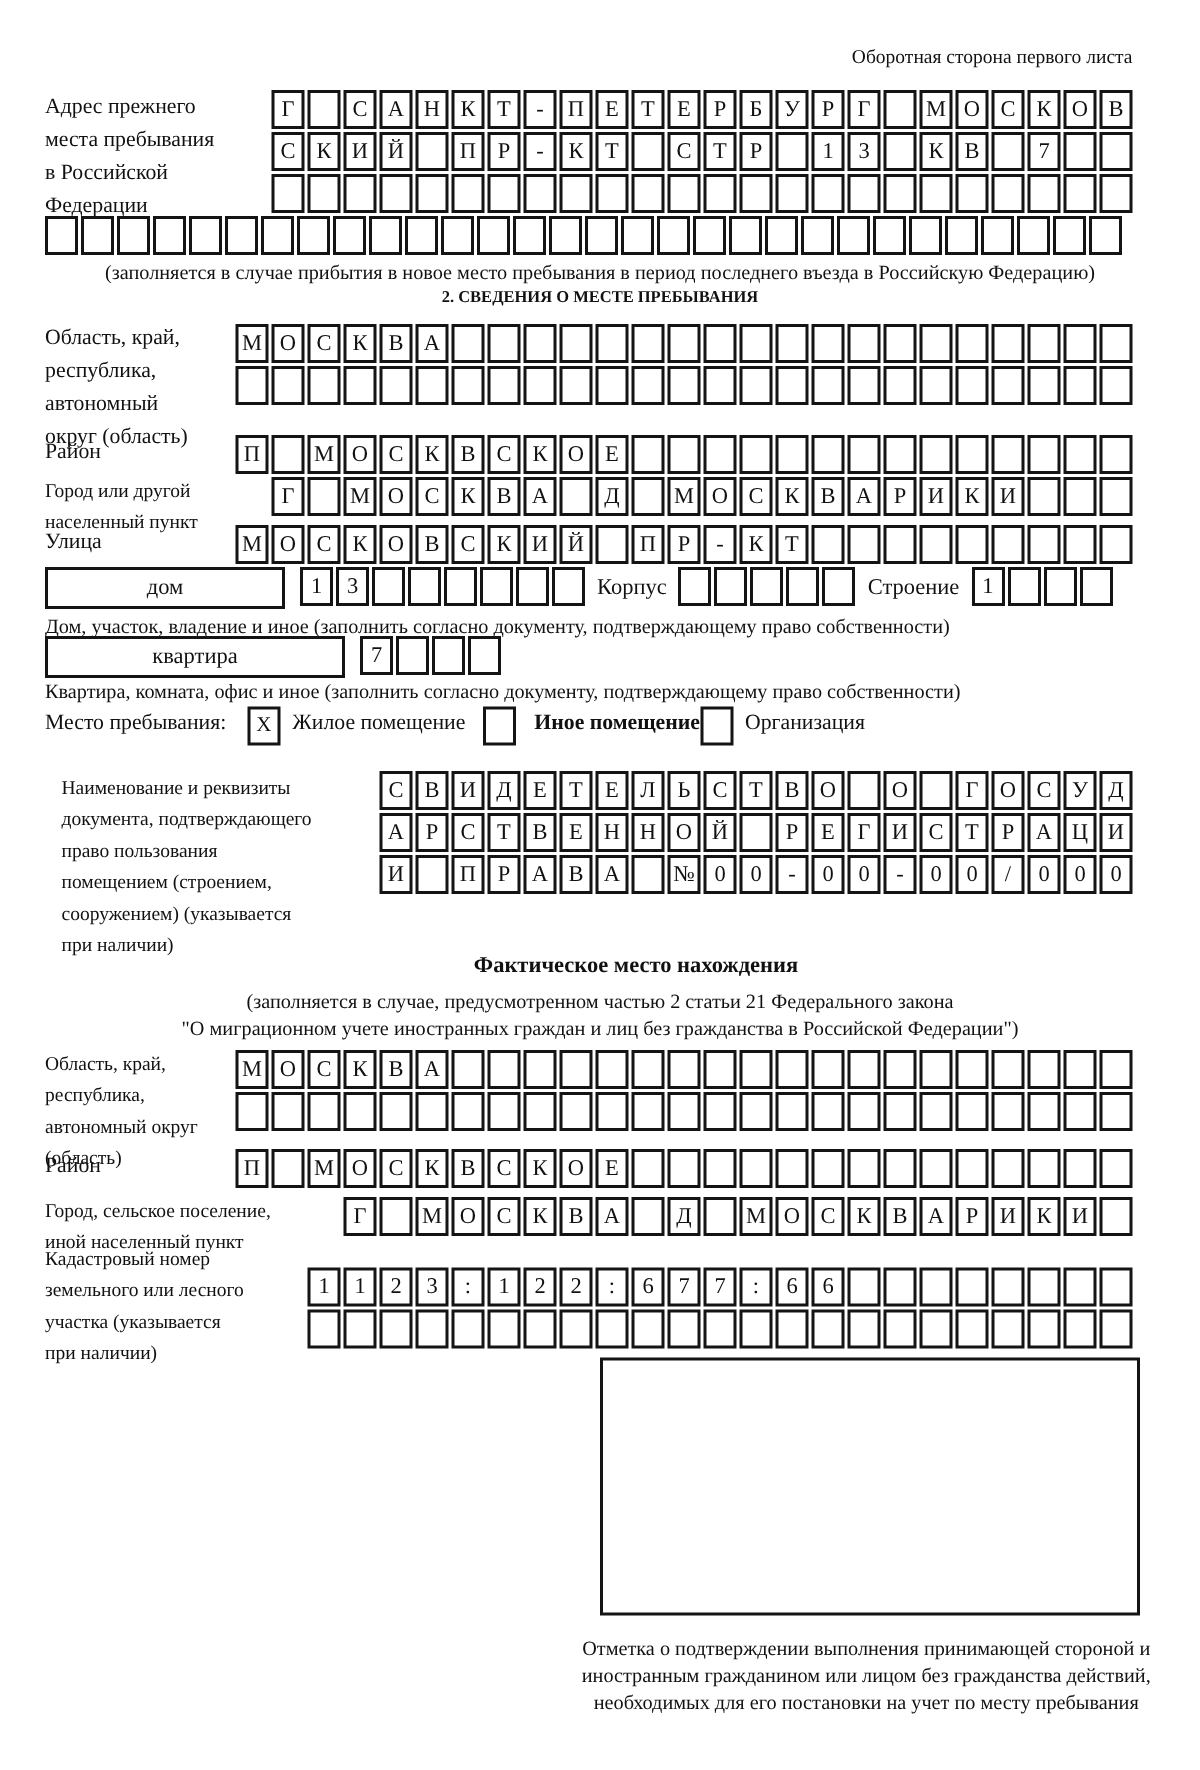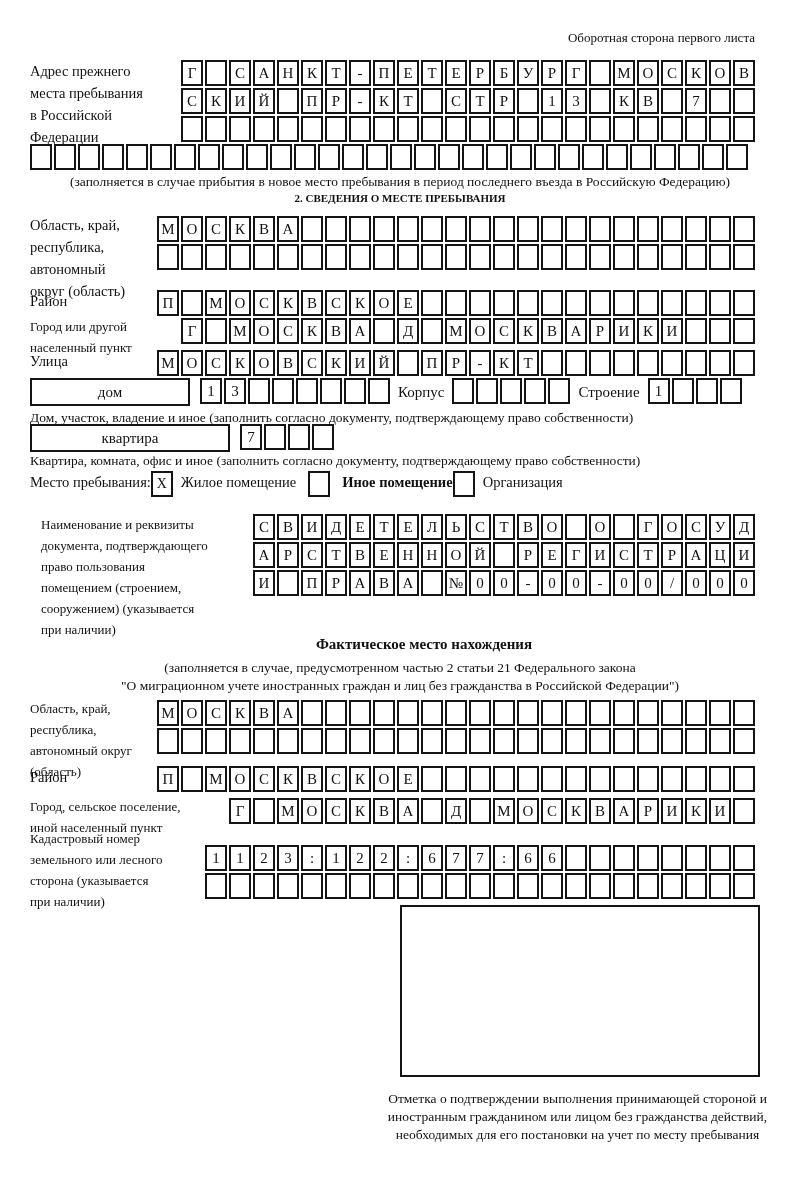--- a/index.html
+++ b/index.html
@@ -39,21 +39,21 @@
   #gorod-r     { top:318px; right:45px; }
   #ulitsa-label{ top:350px; left:30px; }
   #ulitsa-r    { top:350px; right:45px; }
   #dom-row  { top:378px; left:30px; right:45px; display:flex; align-items:flex-start; }
   #dom-box  { width:156px; margin-right:10px; }
   #dom-cap  { top:409px; left:30px; }
   #kv-row   { top:424px; left:30px; display:flex; align-items:flex-start; }
   #kv-box   { width:196px; margin-right:10px; }
   #kv-cap   { top:452px; left:30px; }
   #mesto-row  { top:470px; left:30px; display:flex; align-items:flex-start; font-size:14.5px; }
-  #mesto-row .t0 { margin-right:0; line-height:24px; }
+  #mesto-row .t0 { margin-right:14px; line-height:24px; }
   #mesto-row .t1 { margin-left:8px;  margin-right:12px; line-height:24px; }
   #mesto-row .t2 { margin-left:12px; line-height:24px;font-weight:bold; }
   #mesto-row .t3 { margin-left:8px; line-height:24px; }
   #mesto-note { top:495px; left:190px; width:300px; text-align:center; }
   #doc-label { top:514px; left:30px;margin-left:11px; }
   #doc-r1    { top:514px; right:45px; }
   #doc-r2    { top:542px; right:45px; }
   #doc-r3    { top:570px; right:45px; }
   #fact-title{ top:636px; font-size:15px;padding-left:24px; }
   #fact-n1   { top:659px; }
@@ -583,21 +583,21 @@
       <span class="cell">А</span>
       <span class="cell">Р</span>
       <span class="cell">И</span>
       <span class="cell">К</span>
       <span class="cell">И</span>
       <span class="cell"></span>
     </div>
 
   <div class="abs lbl-t" id="kad-label">Кадастровый номер
 земельного или лесного
-сторона (указывается
+участка (указывается
 при наличии)</div>
   <div class="abs boxes" id="kad-r1">
       <span class="cell">1</span>
       <span class="cell">1</span>
       <span class="cell">2</span>
       <span class="cell">3</span>
       <span class="cell">:</span>
       <span class="cell">1</span>
       <span class="cell">2</span>
       <span class="cell">2</span>

